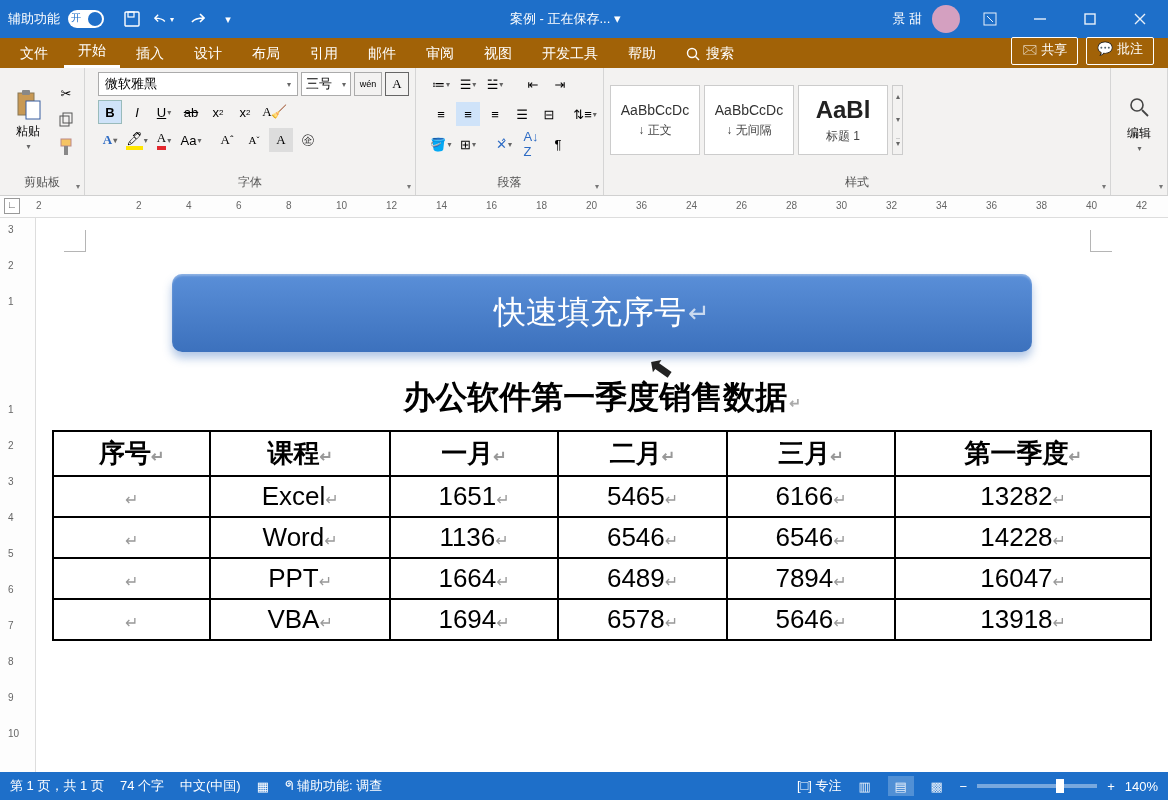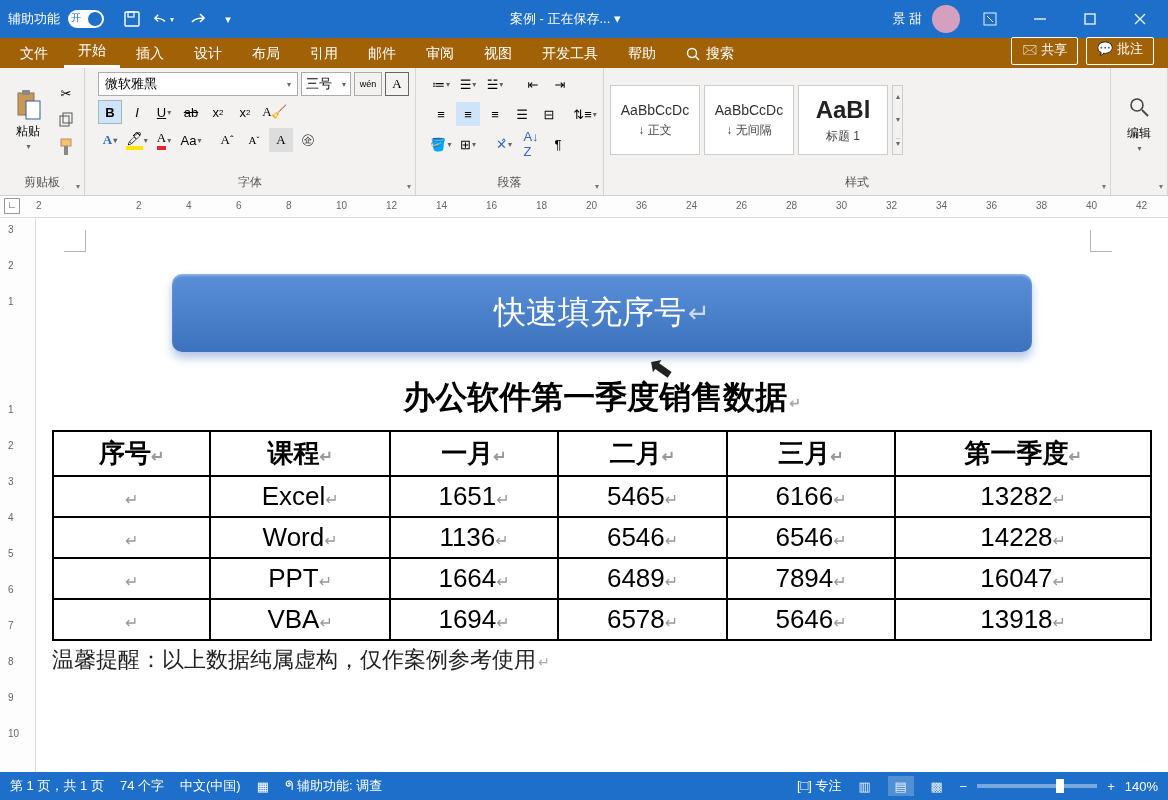--- a/index.html
+++ b/index.html
@@ -421,23 +421,20 @@
             <td><span class="cell-mark">↵</span></td>
             <td>VBA<span class="cell-mark">↵</span></td>
             <td>1694<span class="cell-mark">↵</span></td>
             <td>6578<span class="cell-mark">↵</span></td>
             <td>5646<span class="cell-mark">↵</span></td>
             <td>13918<span class="cell-mark">↵</span></td>
           </tr>
         </tbody>
     </table>
 
-    <div class="note">
-      <span>温馨提醒：以上数据纯属虚构，仅作案例参考使用</span><span class="para-mark">↵</span>
-    </div>
   </div>
 </div>
 
 <div class="status-bar">
   <span>第 1 页，共 1 页</span>
   <span>74 个字</span>
   <span>中文(中国)</span>
   <span>▦</span>
   <span>ᖗ <span>辅助功能: 调查</span></span>
   <div class="status-right">

